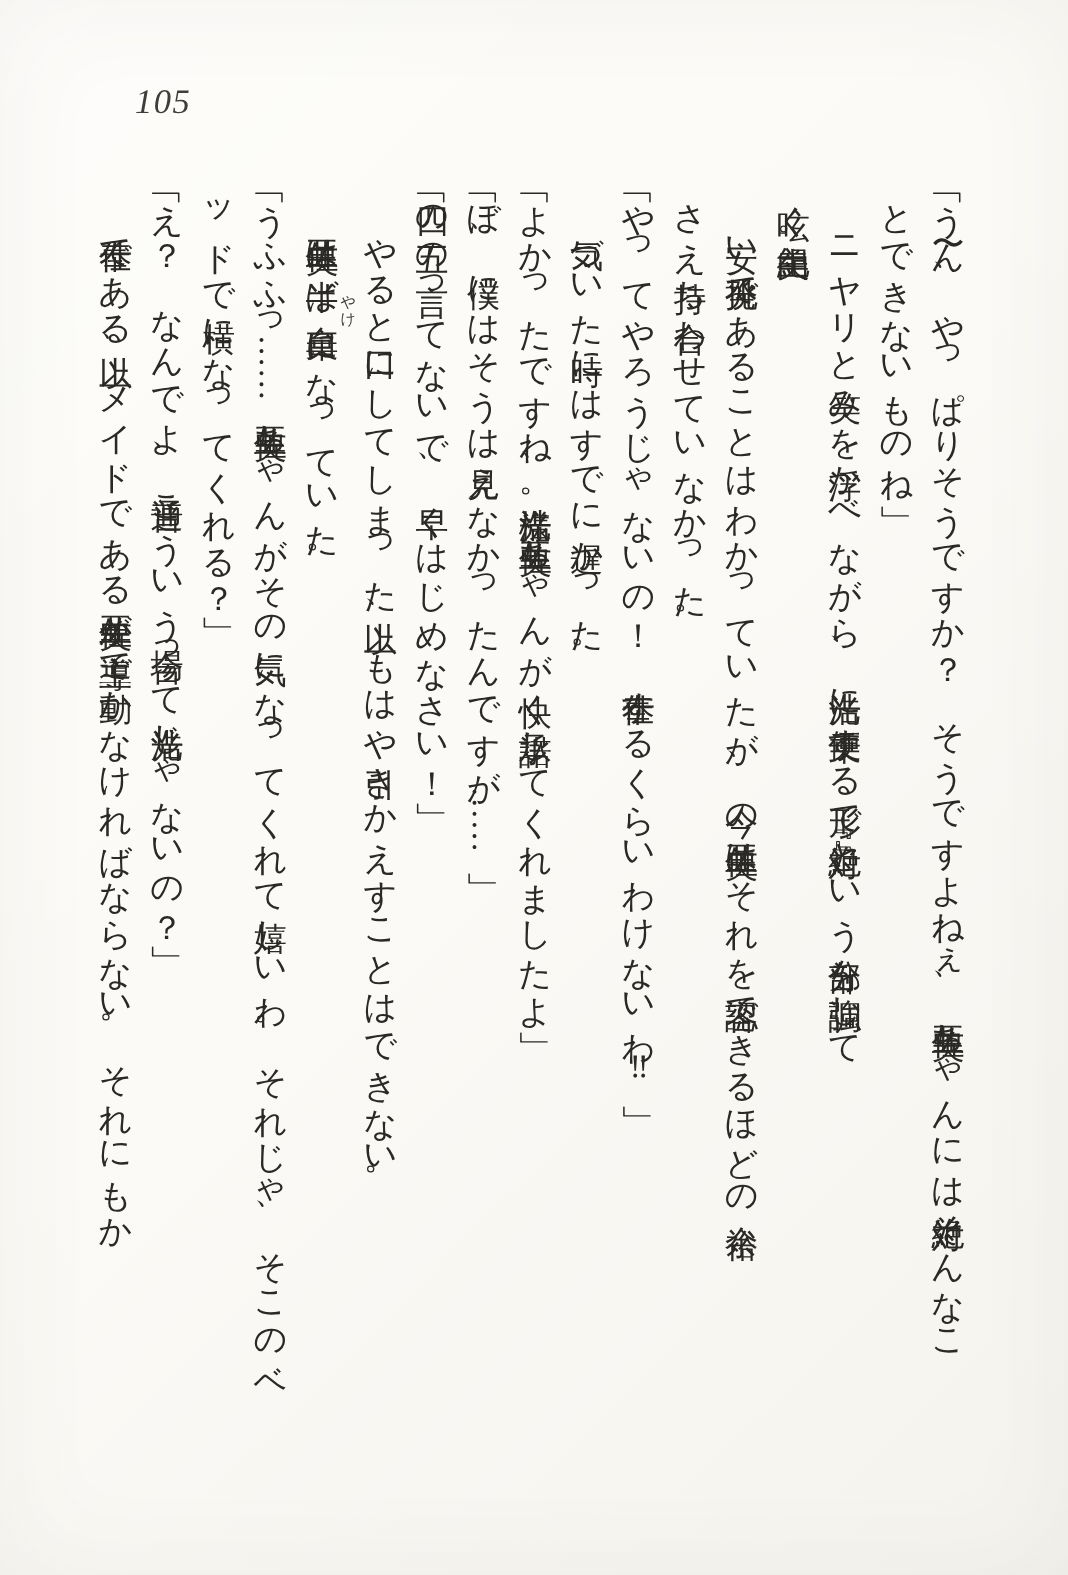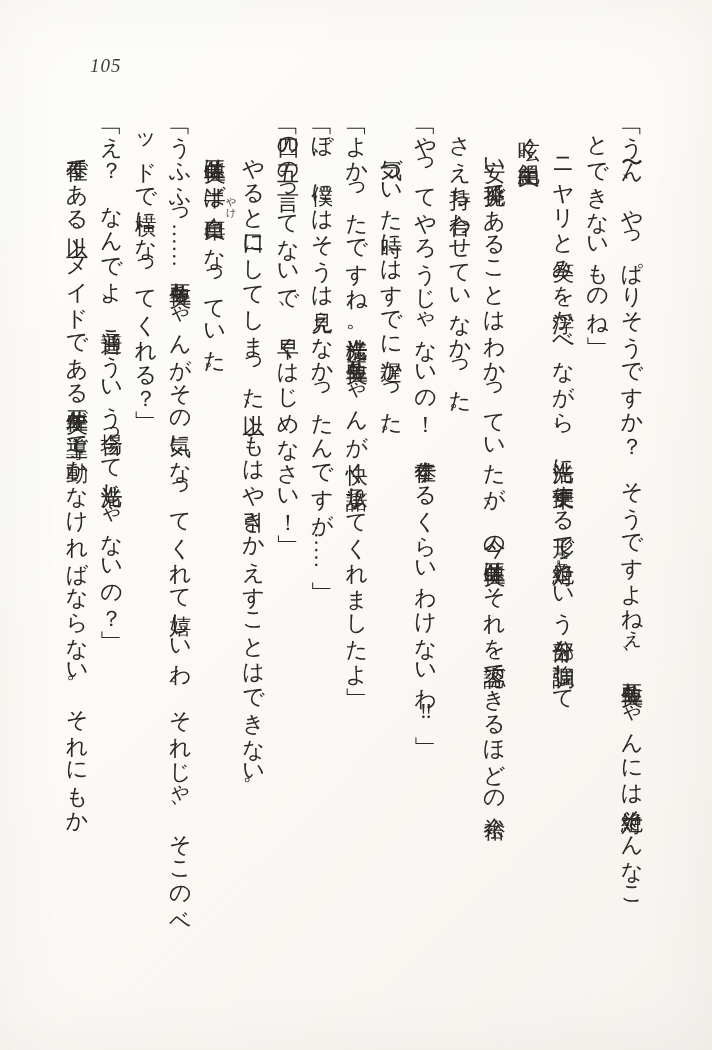--- a/index.html
+++ b/index.html
@@ -18,21 +18,21 @@
     position: relative;
     width: 712px; height: 1050px;
     background: var(--paper);
     background-image: linear-gradient(135deg, rgba(255,255,255,0.55) 0%, rgba(255,255,255,0) 45%, rgba(120,115,100,0.05) 100%);
     box-shadow: inset 0 0 70px rgba(90,85,70,0.06);
   }
   .page-number {
     position: absolute;
     left: 90px; top: 55px;
     font-style: italic;
-    font-size: 19px;
+    font-size: 23px;
     letter-spacing: 1px;
     color: var(--pageno);
   }
   .text-block {
     position: absolute;
     top: 121px; right: 63px;
     height: 848px;
     writing-mode: vertical-rl;
     text-orientation: mixed;
     font-size: 22px;

